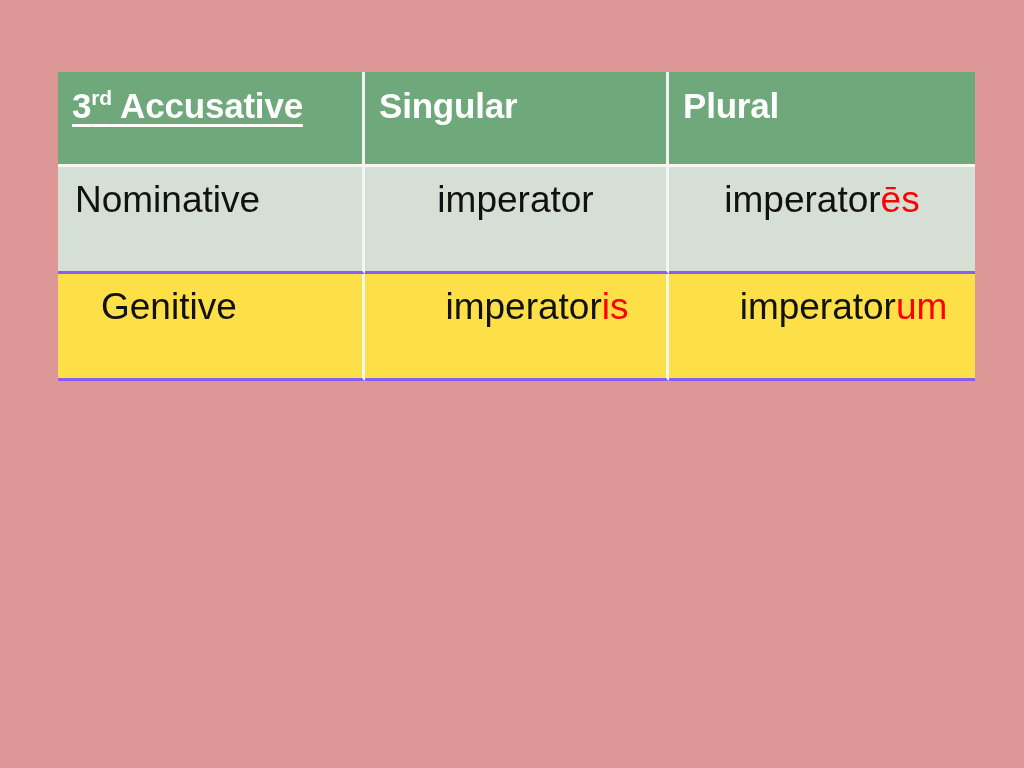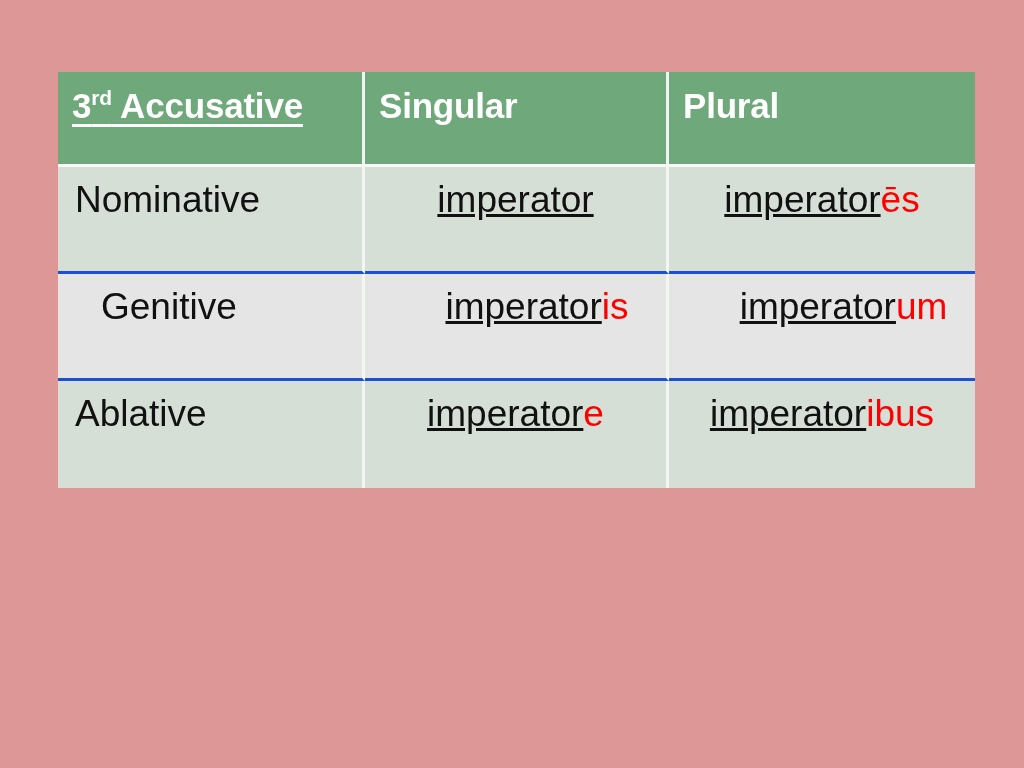--- a/index.html
+++ b/index.html
@@ -65,41 +65,41 @@
   }
 
   
   #decl-table tbody td {
     height: 107px;
     vertical-align: top;
     box-sizing: border-box;
     font-size: 37px;
     color: #111111;
     border-right: 3px solid #f4f6f4;
-    border-bottom: 3px solid #1d4ed8;
+    border-bottom: 3px solid #8b5cf6;
     padding-top: 12px;
   }
   #decl-table tbody td.last { border-right: none; }
   #decl-table tbody tr.last td { border-bottom: none; }
 
   #decl-table tbody tr.odd  td { background: #d6dfd6; }
-  #decl-table tbody tr.even td { background: #e5e5e5; padding-left: 43px; }
+  #decl-table tbody tr.even td { background: #fde047; padding-left: 43px; }
 
   td.case-cell {
     text-align: left;
     padding-left: 17px;
   }
   td.form-cell {
     text-align: center;
     padding-left: 0;
     padding-right: 0;
     white-space: nowrap;
   }
 
-  .stem   { color: #111111; text-decoration: underline; }
+  .stem   { color: #111111; }
   .ending { color: #ff0000; }
 </style>
 </head>
 <body>
 
 <div id="slide">
 
   <table id="decl-table">
     <colgroup>
       <col class="c-case">
@@ -125,21 +125,16 @@
         <tr class="odd">
           <td class="case-cell">Nominative</td>
           <td class="form-cell"><span class="stem">imperator</span><span class="ending"></span></td>
           <td class="form-cell last"><span class="stem">imperator</span><span class="ending">ēs</span></td>
         </tr>
         <tr class="even">
           <td class="case-cell">Genitive</td>
           <td class="form-cell"><span class="stem">imperator</span><span class="ending">is</span></td>
           <td class="form-cell last"><span class="stem">imperator</span><span class="ending">um</span></td>
         </tr>
-        <tr class="odd last">
-          <td class="case-cell">Ablative</td>
-          <td class="form-cell"><span class="stem">imperator</span><span class="ending">e</span></td>
-          <td class="form-cell last"><span class="stem">imperator</span><span class="ending">ibus</span></td>
-        </tr>
       </tbody>
   </table>
 
 </div>
 
 </body></html>

